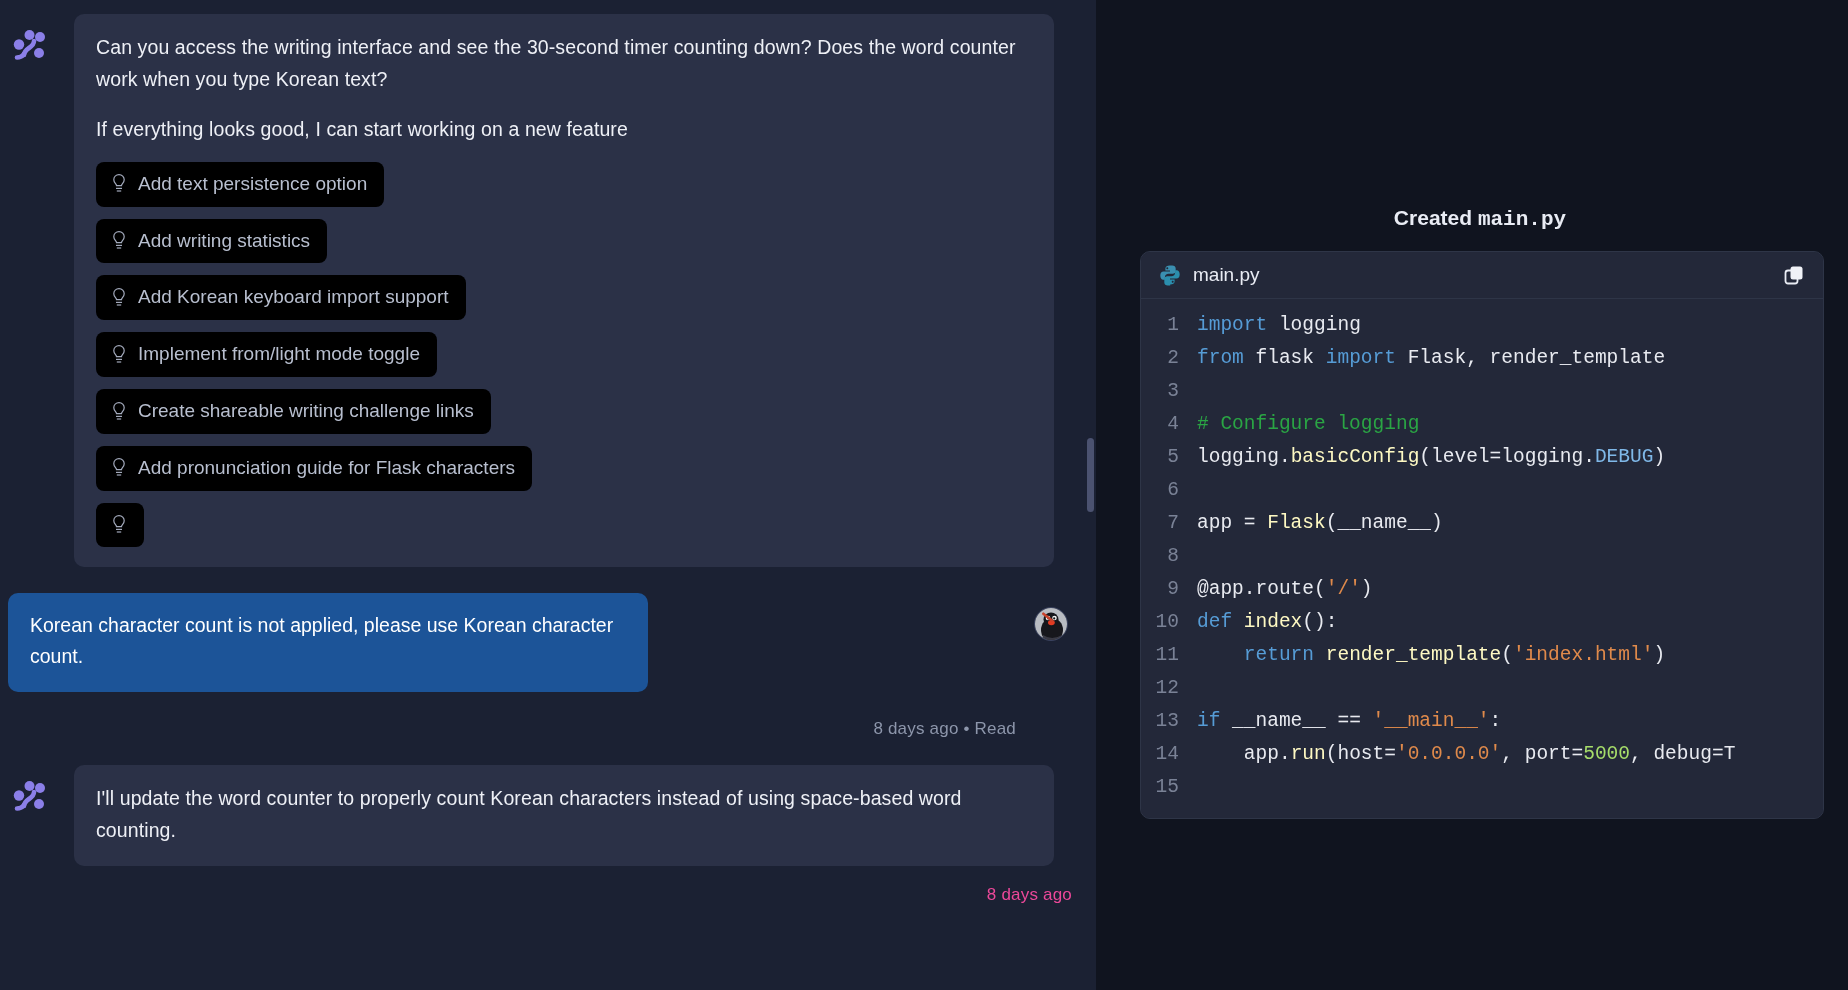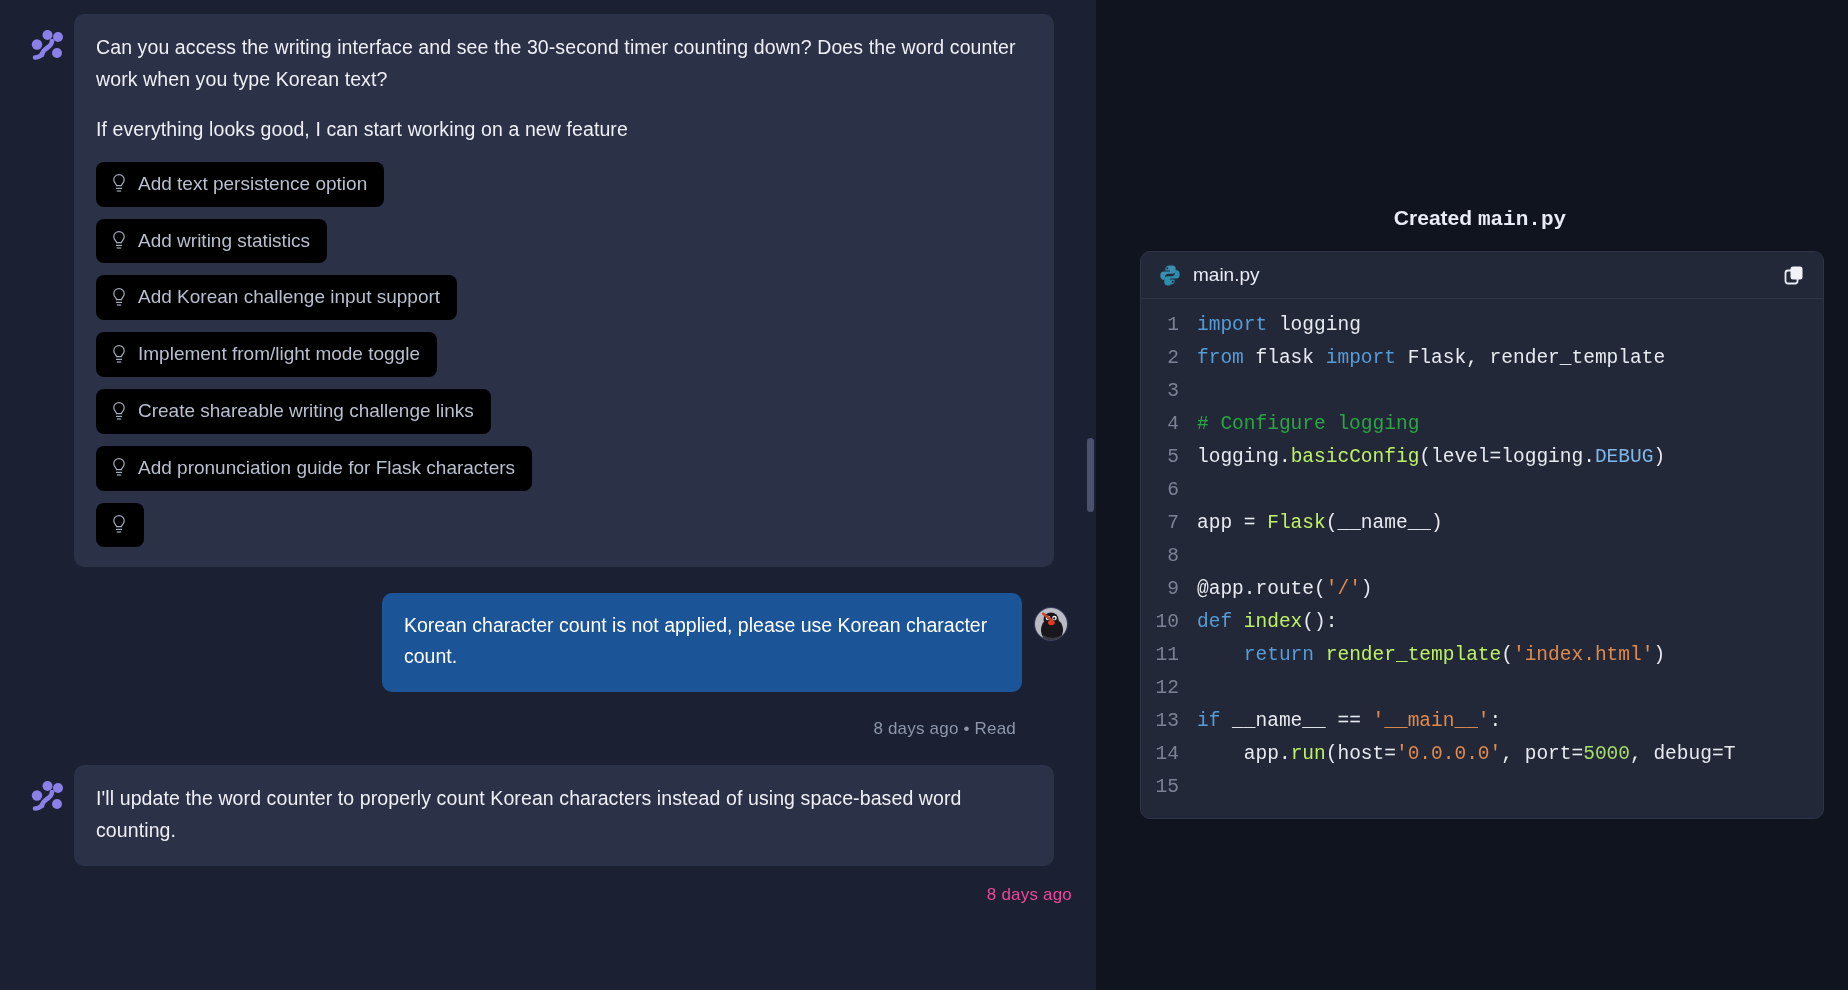--- a/index.html
+++ b/index.html
@@ -34,22 +34,21 @@
   .chat-scroll {
     position: relative;
     width: 1096px;
     height: 990px;
     padding: 14px 24px 10px 8px;
   }
 
   .msg-row {
     display: flex;
     align-items: flex-start;
-    gap: 10px;
-    justify-content: center;
+    gap: 28px;
   }
 
   .avatar-ai {
     flex: 0 0 auto;
     width: 34px;
     height: 34px;
     margin-top: 14px;
     margin-left: 4px;
     border-radius: 6px;
     display: block;
@@ -98,21 +97,21 @@
     font-family: "Liberation Sans", sans-serif;
     white-space: nowrap;
   }
 
   .bulb { width: 16px; height: 21px; display: block; flex: 0 0 auto; }
 
   
   .user-row {
     display: flex;
     align-items: flex-start;
-    justify-content: flex-end;
+    justify-content: space-between;
     gap: 12px;
     margin-top: 26px;
     padding-right: 4px;
   }
 
   .bubble-user {
     background: #1c5498;
     border-radius: 10px;
     padding: 17px 22px 19px 22px;
     max-width: 640px;
@@ -247,21 +246,21 @@
     width: 56px;
     text-align: right;
     color: #7a8296;
     padding-right: 18px;
     user-select: none;
   }
   .code-line { display: block; }
 
   .tok-kw      { color: #569cd6; }
   .tok-plain   { color: #e8eaf0; }
-  .tok-fn      { color: #bef264; }
+  .tok-fn      { color: #fef9c3; }
   .tok-str     { color: #e08a4b; }
   .tok-com     { color: #2aa544; }
   .tok-num     { color: #a6dd6a; }
   .tok-const   { color: #7fb8e8; }
 </style>
 </head>
 <body>
 
 <div id="app">
 
@@ -301,21 +300,21 @@
               </svg>
               <span class="lbl">Add writing statistics</span>
             </button>
 
             <button class="suggestion">
               <svg class="bulb" viewBox="0 0 16 21">
                 <path d="M8 1.6c-3 0-5.2 2.3-5.2 5.1 0 2 1.1 3.2 1.9 4.2.5.6.8 1.1.8 1.7h5c0-.6.3-1.1.8-1.7.8-1 1.9-2.2 1.9-4.2 0-2.8-2.2-5.1-5.2-5.1z" fill="none" stroke="#a4abbd" stroke-width="1.2"></path>
                 <line x1="5" y1="15.4" x2="11" y2="15.4" stroke="#a4abbd" stroke-width="1.2"></line>
                 <line x1="5.8" y1="18" x2="10.2" y2="18" stroke="#a4abbd" stroke-width="1.2"></line>
               </svg>
-              <span class="lbl">Add Korean challenge input support</span>
+              <span class="lbl">Add Korean keyboard import support</span>
             </button>
 
             <button class="suggestion">
               <svg class="bulb" viewBox="0 0 16 21">
                 <path d="M8 1.6c-3 0-5.2 2.3-5.2 5.1 0 2 1.1 3.2 1.9 4.2.5.6.8 1.1.8 1.7h5c0-.6.3-1.1.8-1.7.8-1 1.9-2.2 1.9-4.2 0-2.8-2.2-5.1-5.2-5.1z" fill="none" stroke="#a4abbd" stroke-width="1.2"></path>
                 <line x1="5" y1="15.4" x2="11" y2="15.4" stroke="#a4abbd" stroke-width="1.2"></line>
                 <line x1="5.8" y1="18" x2="10.2" y2="18" stroke="#a4abbd" stroke-width="1.2"></line>
               </svg>
               <span class="lbl">Implement from/light mode toggle</span>
             </button>

